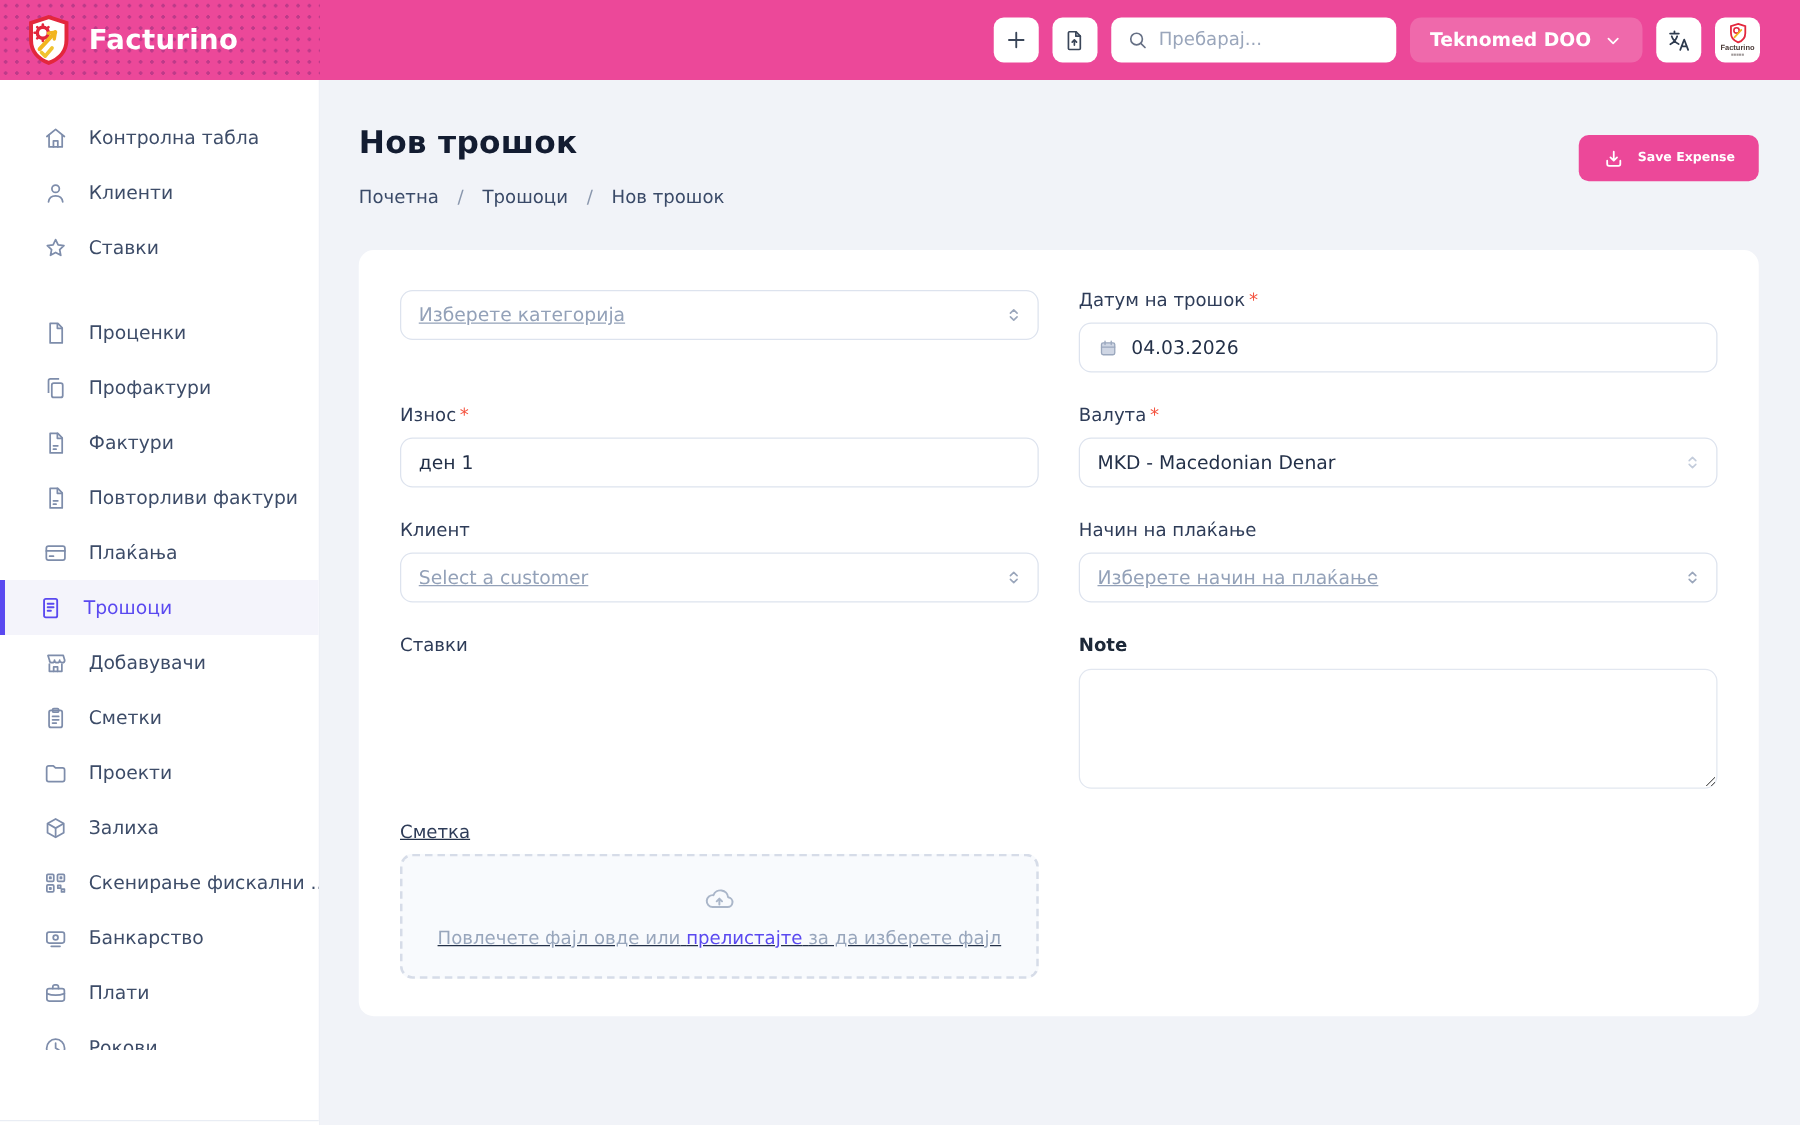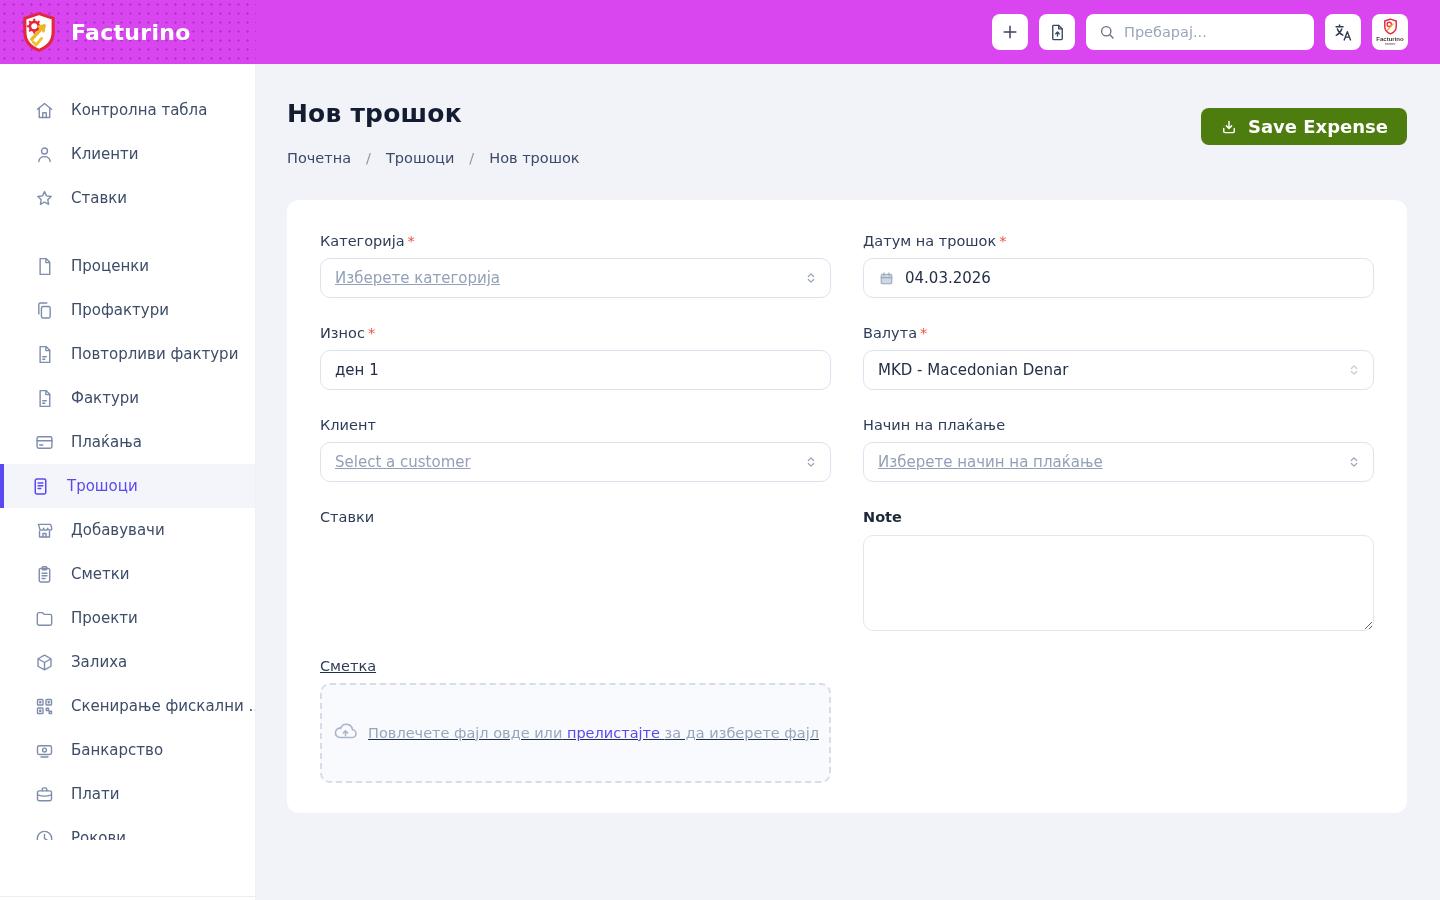--- a/index.html
+++ b/index.html
@@ -2,21 +2,21 @@
 <html><head>
 <meta charset="utf-8">
 <style>
   * { margin:0; padding:0; box-sizing:border-box; }
   html,body { width:1440px; height:900px; overflow:hidden;
     font-family:"DejaVu Sans","Liberation Sans",sans-serif;
     background:#f1f3f8; color:#233048; }
 
   
   .header { position:fixed; top:0; left:0; width:1440px; height:64px;
-    background:#d946ef; display:flex; align-items:center; z-index:50; }
+    background:#ec4899; display:flex; align-items:center; z-index:50; }
   .brand { width:256px; height:64px; display:flex; align-items:center; gap:11px;
     padding-left:18px; flex:0 0 auto;
     background-image:radial-gradient(rgba(20,10,80,.22) 1.2px, transparent 1.3px);
     background-size:9px 9px; }
   .brand-name { color:#fff; font-size:22px; font-weight:700; letter-spacing:.3px; }
   .header-actions { margin-left:auto; display:flex; align-items:center; gap:11px; padding-right:32px; }
   .hbtn { height:36px; min-width:36px; background:#fff; border:none; border-radius:8px;
     display:flex; align-items:center; justify-content:center; cursor:pointer; color:#3a4659; }
   .search-box { width:228px; height:36px; background:#fff; border-radius:8px;
     display:flex; align-items:center; gap:8px; padding:0 12px; }
@@ -45,42 +45,42 @@
     background:#fff; border-top:1px solid #e9edf4; display:flex; align-items:center;
     justify-content:center; gap:20px; color:#45546e; font-size:15.5px; cursor:pointer; }
 
   
   .main { margin-left:256px; padding:99px 33px 0 31px; }
   .page-head { display:flex; align-items:flex-start; justify-content:space-between; }
   .page-title { font-size:25px; font-weight:700; color:#131c31; letter-spacing:.2px; }
   .breadcrumb { margin-top:22px; font-size:14.5px; color:#3a4a68; display:flex; gap:15px; align-items:center; }
   .breadcrumb .sep { color:#8a97ad; }
   .save-btn { margin-top:9px; height:37px; padding:0 19px; border:none; border-radius:8px;
-    background:#4d7c0f; color:#fff; font-size:18px; font-weight:700; font-family:inherit;
+    background:#ec4899; color:#fff; font-size:10px; font-weight:700; font-family:inherit;
     display:flex; align-items:center; gap:10px; cursor:pointer; }
 
   .card { margin-top:34px; background:#fff; border-radius:12px; padding:32px 33px 30px; }
   .form-grid { display:grid; grid-template-columns:1fr 1fr; column-gap:32px; }
   .field { margin-bottom:26px; }
   .field:last-child { margin-bottom:0;text-decoration:underline; }
   .flabel { display:block; font-size:14.5px; color:#2e3c58; margin-bottom:8px; line-height:1.25; }
   .flabel.bold { font-weight:700; color:#1d2939; }
   .req { color:#f4513d; margin-left:3px; }
   .control { position:relative; height:40px; border:1px solid #dde3ee; border-radius:10px;
     background:#fff; display:flex; align-items:center; padding:0 14px; font-size:15px; cursor:pointer; }
   .control .ph { color:#93a1b8;text-decoration:underline; }
   .control .val { color:#233048; }
   .control .chev { position:absolute; right:11px; top:50%; transform:translateY(-50%);
     color:#9aa6bb; display:flex; }
   .control .cal { margin-right:10px; color:#a5b0c5; display:flex; }
   textarea.note { width:100%; height:96px; border:1px solid #e2e7f0; border-radius:10px;
     resize:both; font-family:inherit; font-size:15px; padding:10px 14px; color:#233048;
     outline:none; display:block; }
   .dropzone { height:100px; border:2px dashed #d6dce8; border-radius:10px; background:#f8fafd;
-    display:flex; flex-direction:row; align-items:center; justify-content:center; gap:9px;
+    display:flex; flex-direction:column; align-items:center; justify-content:center; gap:9px;
     font-size:14.5px; color:#98a6bc; cursor:pointer; }
   .dropzone .upl { color:#aab6c9; display:flex; }
   .dropzone .link { color:#5a49f0; font-weight:500; cursor:pointer; }
 
   
   .g-r1c1{grid-column:1;grid-row:1}.g-r1c2{grid-column:2;grid-row:1}
   .g-r2c1{grid-column:1;grid-row:2}.g-r2c2{grid-column:2;grid-row:2}
   .g-r3c1{grid-column:1;grid-row:3}.g-r3c2{grid-column:2;grid-row:3}
   .g-r4c1{grid-column:1;grid-row:4}.g-r4c2{grid-column:2;grid-row:4}
   .g-r5c1{grid-column:1;grid-row:5}
@@ -126,20 +126,28 @@
     </button>
     <div class="search-box">
       <span>
         <svg width="18" height="18" viewBox="0 0 24 24" fill="none" stroke="#667085" stroke-width="1.8" stroke-linecap="round">
             <circle cx="11" cy="11" r="6.2"></circle>
             <path d="M15.8 15.8 20 20"></path>
           </svg>
       </span>
       <input type="text" placeholder="Пребарај..." style="">
     </div>
+    <button class="company-btn">
+      <span>Teknomed DOO</span>
+      <span>
+        <svg width="15" height="15" viewBox="0 0 24 24" fill="none" stroke="#fff" stroke-width="2.2" stroke-linecap="round" stroke-linejoin="round">
+            <path d="M6 9.5l6 6 6-6"></path>
+          </svg>
+      </span>
+    </button>
     <button class="hbtn">
       <span>
         <svg width="21" height="21" viewBox="0 0 24 24" fill="none" stroke="#2d3a4e" stroke-width="1.6" stroke-linecap="round" stroke-linejoin="round">
           <path d="M3.5 5.5h8M7.5 3.5v2"></path>
           <path d="M10 8c-1 3.2-3.2 5.8-6.3 7.3M5 8c1 3 3.2 5.6 6.3 7.1"></path>
           <path d="M12.8 20.5 16.4 11l3.6 9.5M13.9 17.3h5"></path>
         </svg>
       </span>
     </button>
     <button class="hbtn logo-mini">
@@ -210,32 +218,32 @@
     </div>
 
     <div class="nav-item">
       <span class="nic">
         <svg width="21" height="21" viewBox="0 0 24 24" fill="none" stroke="currentColor" stroke-width="1.6" stroke-linecap="round" stroke-linejoin="round">
             <path d="M7 3h7l4 4.2V21H7z"></path>
             <path d="M13.6 3v4.6H18"></path>
             <path d="M10 14.5h4M10 17.5h2.4"></path>
           </svg>
       </span>
-      <span>Повторливи фактури</span>
+      <span>Фактури</span>
     </div>
 
     <div class="nav-item">
       <span class="nic">
         <svg width="21" height="21" viewBox="0 0 24 24" fill="none" stroke="currentColor" stroke-width="1.6" stroke-linecap="round" stroke-linejoin="round">
             <path d="M7 3h7l4 4.2V21H7z"></path>
             <path d="M13.6 3v4.6H18"></path>
             <path d="M10 14.5h4M10 17.5h2.4"></path>
           </svg>
       </span>
-      <span>Фактури</span>
+      <span>Повторливи фактури</span>
     </div>
 
     <div class="nav-item">
       <span class="nic">
         <svg width="21" height="21" viewBox="0 0 24 24" fill="none" stroke="currentColor" stroke-width="1.6" stroke-linecap="round">
             <rect x="3.5" y="5.5" width="17" height="13" rx="2"></rect>
             <path d="M3.5 10h17M6.5 14.8h3.5"></path>
           </svg>
       </span>
       <span>Плаќања</span>
@@ -368,23 +376,20 @@
           </svg>
       </span>
       <span>Save Expense</span>
     </button>
   </div>
 
   <div class="card">
     <div class="form-grid">
 
       <div class="field g-r1c1">
-        <label class="flabel">
-          <span>Категорија</span><span class="req">*</span>
-        </label>
         <div class="control">
           <span class="ph">Изберете категорија</span>
           <span class="chev">
             <svg width="16" height="16" viewBox="0 0 24 24" fill="none" stroke="currentColor" stroke-width="1.9" stroke-linecap="round" stroke-linejoin="round">
                 <path d="M8 9.8l4-4 4 4M8 14.2l4 4 4-4"></path>
               </svg>
           </span>
         </div>
       </div>
 

